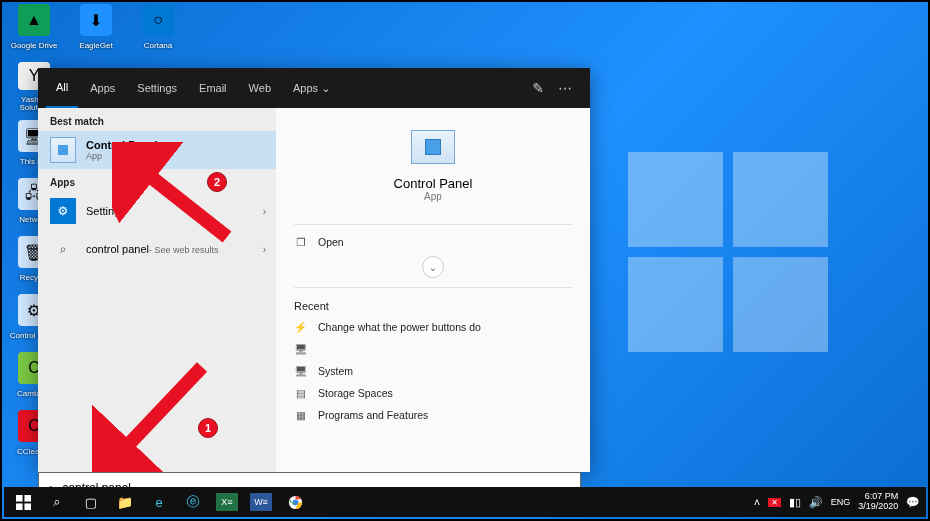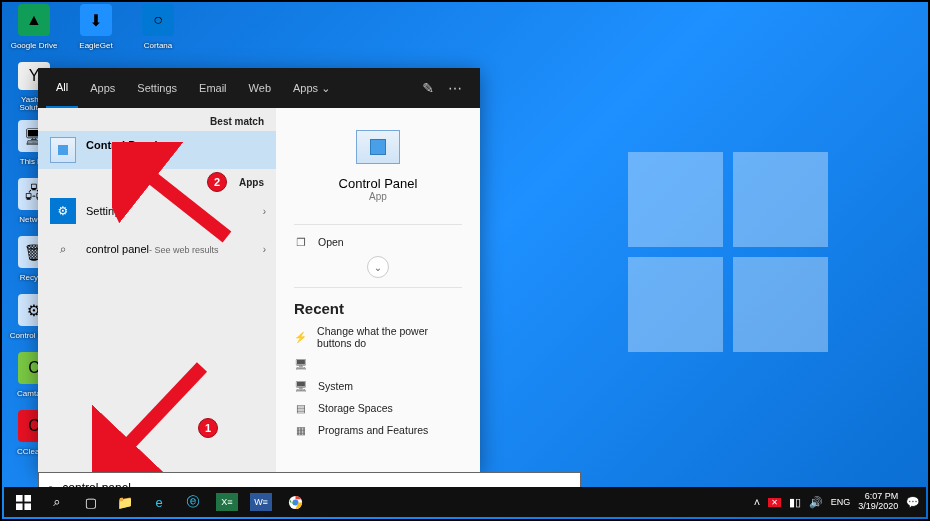--- a/index.html
+++ b/index.html
@@ -13,46 +13,46 @@
 .icons-col { position: absolute; left: 8px; top: 2px; width: 60px; }
 .dicon { width: 48px; height: 50px; display:flex; flex-direction:column; align-items:center; margin-bottom:8px; }
 .dicon .glyph { width: 32px; height: 32px; background:#fff; border-radius:4px; display:flex; align-items:center; justify-content:center; font-size:16px; }
 .dicon .lbl { color:#fff; font-size:8px; text-align:center; text-shadow:0 0 3px #000; margin-top:6px; line-height:1; white-space:normal; width:54px; }
 .icons-row2 { position:absolute; left:70px; top:2px; width:60px; }
 .winlogo { position:absolute; right:100px; top:150px; width:200px; height:200px; }
 .winlogo .q { position:absolute; width:95px; height:95px; background:rgba(255,255,255,0.35); }
 .winlogo .q1 { left:0; top:0; } .winlogo .q2 { right:0; top:0; }
 .winlogo .q3 { left:0; bottom:0; } .winlogo .q4 { right:0; bottom:0; }
 
-.search-panel { position:absolute; left:36px; top:66px; width:442px; height:404px; background:#fff; box-shadow:0 4px 20px rgba(0,0,0,0.4); display:flex; flex-direction:column; }
+.search-panel { position:absolute; left:36px; top:66px; width:552px; height:404px; background:#fff; box-shadow:0 4px 20px rgba(0,0,0,0.4); display:flex; flex-direction:column; }
 .tabs { background:#1a1a1a; height:40px; display:flex; align-items:center; padding:0 8px; gap:2px; }
 .tab { color:#ccc; font-size:11px; padding:0 10px; height:40px; display:flex; align-items:center; cursor:pointer; }
 .tab.active { color:#fff; border-bottom:2px solid #0078d4; }
 .tabs-right { margin-left:auto; display:flex; gap:14px; color:#ccc; font-size:14px; padding-right:10px; }
 .content { flex:1; display:flex; background:#f3f3f3; }
-.left-pane { width:238px; background:#ededed; overflow:hidden;text-align:right; }
+.left-pane { width:238px; background:#ededed; overflow:hidden; }
 .section-hdr { font-size:10px; font-weight:600; padding:8px 12px 4px; color:#222; }
 .result { display:flex; align-items:center; padding:6px 12px; gap:10px; position:relative; }
 .result.selected { background:#c7e0f4; }
 .result .ricon { width:26px; height:26px; background:#e5e5e5; border:1px solid #999; display:flex; align-items:center; justify-content:center; font-size:12px; }
 .result .rtext .title { font-size:11px; color:#000; font-weight:600; }
 .result .rtext .sub { font-size:9px; color:#666; }
 .result .chev { position:absolute; right:10px; color:#666; font-size:10px; }
 .right-pane { flex:1; background:#fafafa; padding:12px 18px; }
 .hero { text-align:center; padding:10px 0 16px; }
 .hero-icon { width:44px; height:34px; margin:0 auto 12px; border:1px solid #78a7d9; background:linear-gradient(#e9f2fb,#cfe3f6); display:flex; align-items:center; justify-content:center; }
 .hero-icon .inner { width:16px; height:16px; background:#4aa0e8; border:1px solid #2c7dc0; }
 .hero-title { font-size:13px; color:#000; }
 .hero-sub { font-size:10px; color:#777; }
 .hr { height:1px; background:#e3e3e3; margin:6px 0; }
 .action { display:flex; align-items:center; gap:10px; padding:4px 0; font-size:10.5px; color:#222; }
 .action .aicon { width:14px; height:14px; display:inline-flex; align-items:center; justify-content:center; color:#555; }
 .expand { text-align:center; padding:3px 0; }
 .expand-btn { width:22px; height:22px; border-radius:50%; border:1px solid #ccc; background:#fff; display:inline-flex; align-items:center; justify-content:center; font-size:10px; color:#666; }
-.recent-hdr { font-size:15px; font-weight:700; color:#222; padding:6px 0 4px; }
+.recent-hdr { font-size:11px; font-weight:400; color:#222; padding:6px 0 4px; }
 
 .search-box { position:absolute; left:36px; top:470px; width:543px; height:31px; background:#fff; border:1px solid #666; display:flex; align-items:center; padding:0 8px; gap:8px; }
 .search-box .sicon { color:#555; font-size:13px; }
 .search-box input { border:none; outline:none; font-size:12px; flex:1; color:#000; background:transparent; }
 
 .taskbar { position:absolute; left:2px; right:2px; bottom:2px; height:30px; background:#101010; display:flex; align-items:center; padding:0 2px; }
 .tb-btn { width:34px; height:30px; display:flex; align-items:center; justify-content:center; color:#fff; font-size:13px; }
 .tb-btn svg { width:15px; height:15px; }
 .tray { margin-left:auto; display:flex; align-items:center; gap:8px; color:#fff; font-size:9px; padding-right:4px; }
 .tray .clock { text-align:right; line-height:1.1; font-size:9px; }

